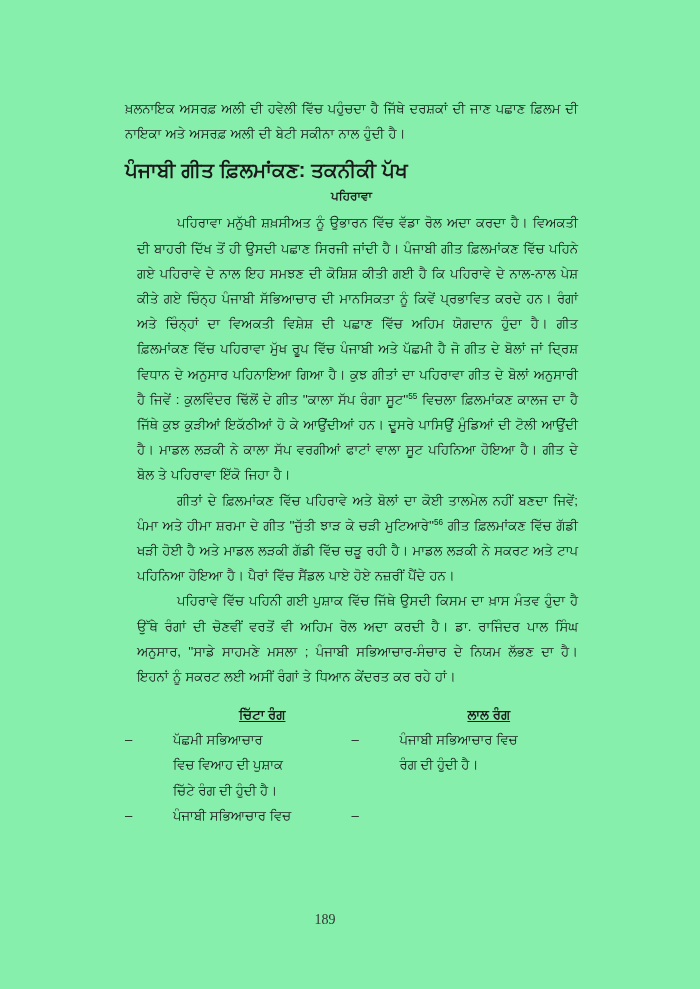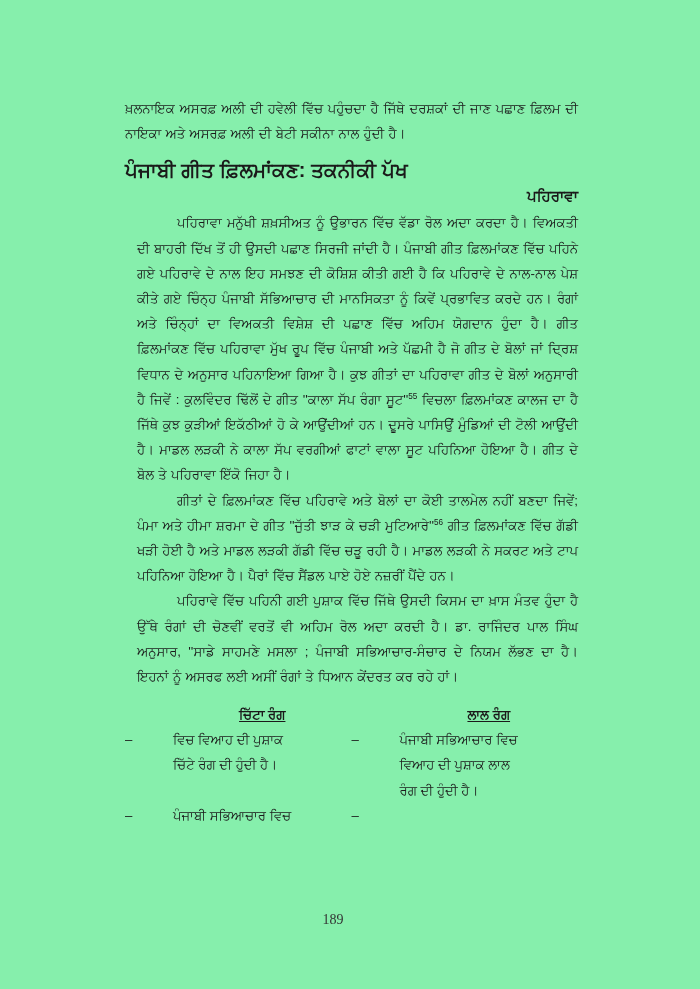--- a/index.html
+++ b/index.html
@@ -47,25 +47,25 @@
 
   h2.heading {
     font-size: 20px;
     line-height: 22px;
     font-weight: bold;
     margin: 13px 0 5px 0;
     text-align: left;
     letter-spacing: 0.1px;
   }
   h3.subheading {
-    font-size: 15px;
+    font-size: 12px;
     line-height: 20px;
     font-weight: bold;
     margin: 4px 0 4px 0;
-    text-align: right;
+    text-align: center;
   }
 
   sup.fn {
     font-size: 8.2px;
     vertical-align: super;
     line-height: 0;
   }
 
   
   .compare {
@@ -110,21 +110,21 @@
     line-height: 25.2px;
     flex: 1 1 auto;
   }
   .itemtext .ln {
     display: block;
   }
 
   
   .pageno {
     position: absolute;
-    left: 8px;
+    left: 0;
     top: 912px;
     width: 650px;
     text-align: center;
     font-family: "Liberation Serif", "DejaVu Serif", serif;
     font-size: 14px;
     color: #333333;
   }
 </style>
 </head>
 <body>
@@ -135,46 +135,46 @@
     <p class="para">ਖ਼ਲਨਾਇਕ ਅਸਰਫ਼ ਅਲੀ ਦੀ ਹਵੇਲੀ ਵਿੱਚ ਪਹੁੰਚਦਾ ਹੈ ਜਿੱਥੇ ਦਰਸ਼ਕਾਂ ਦੀ ਜਾਣ ਪਛਾਣ ਫ਼ਿਲਮ ਦੀ ਨਾਇਕਾ ਅਤੇ ਅਸਰਫ਼ ਅਲੀ ਦੀ ਬੇਟੀ ਸਕੀਨਾ ਨਾਲ ਹੁੰਦੀ ਹੈ।</p>
 
     <h2 class="heading">ਪੰਜਾਬੀ ਗੀਤ ਫ਼ਿਲਮਾਂਕਣ: ਤਕਨੀਕੀ ਪੱਖ</h2>
 
     <h3 class="subheading">ਪਹਿਰਾਵਾ</h3>
 
     <p class="para indent"><span>ਪਹਿਰਾਵਾ ਮਨੁੱਖੀ ਸ਼ਖ਼ਸੀਅਤ ਨੂੰ ਉਭਾਰਨ ਵਿੱਚ ਵੱਡਾ ਰੋਲ ਅਦਾ ਕਰਦਾ ਹੈ। ਵਿਅਕਤੀ ਦੀ ਬਾਹਰੀ ਦਿੱਖ ਤੋਂ ਹੀ ਉਸਦੀ ਪਛਾਣ ਸਿਰਜੀ ਜਾਂਦੀ ਹੈ। ਪੰਜਾਬੀ ਗੀਤ ਫ਼ਿਲਮਾਂਕਣ ਵਿੱਚ ਪਹਿਨੇ ਗਏ ਪਹਿਰਾਵੇ ਦੇ ਨਾਲ ਇਹ ਸਮਝਣ ਦੀ ਕੋਸ਼ਿਸ਼ ਕੀਤੀ ਗਈ ਹੈ ਕਿ ਪਹਿਰਾਵੇ ਦੇ ਨਾਲ-ਨਾਲ ਪੇਸ਼ ਕੀਤੇ ਗਏ ਚਿੰਨ੍ਹ ਪੰਜਾਬੀ ਸੱਭਿਆਚਾਰ ਦੀ ਮਾਨਸਿਕਤਾ ਨੂੰ ਕਿਵੇਂ ਪ੍ਰਭਾਵਿਤ ਕਰਦੇ ਹਨ। ਰੰਗਾਂ ਅਤੇ ਚਿੰਨ੍ਹਾਂ ਦਾ ਵਿਅਕਤੀ ਵਿਸ਼ੇਸ਼ ਦੀ ਪਛਾਣ ਵਿੱਚ ਅਹਿਮ ਯੋਗਦਾਨ ਹੁੰਦਾ ਹੈ। ਗੀਤ ਫ਼ਿਲਮਾਂਕਣ ਵਿੱਚ ਪਹਿਰਾਵਾ ਮੁੱਖ ਰੂਪ ਵਿੱਚ ਪੰਜਾਬੀ ਅਤੇ ਪੱਛਮੀ ਹੈ ਜੋ ਗੀਤ ਦੇ ਬੋਲਾਂ ਜਾਂ ਦ੍ਰਿਸ਼ ਵਿਧਾਨ ਦੇ ਅਨੁਸਾਰ ਪਹਿਨਾਇਆ ਗਿਆ ਹੈ। ਕੁਝ ਗੀਤਾਂ ਦਾ ਪਹਿਰਾਵਾ ਗੀਤ ਦੇ ਬੋਲਾਂ ਅਨੁਸਾਰੀ ਹੈ ਜਿਵੇਂ : ਕੁਲਵਿੰਦਰ ਢਿੱਲੋਂ ਦੇ ਗੀਤ ''ਕਾਲਾ ਸੱਪ ਰੰਗਾ ਸੂਟ''</span><sup class="fn">55</sup><span> ਵਿਚਲਾ ਫ਼ਿਲਮਾਂਕਣ ਕਾਲਜ ਦਾ ਹੈ ਜਿੱਥੇ ਕੁਝ ਕੁੜੀਆਂ ਇਕੱਠੀਆਂ ਹੋ ਕੇ ਆਉਂਦੀਆਂ ਹਨ। ਦੂਸਰੇ ਪਾਸਿਉਂ ਮੁੰਡਿਆਂ ਦੀ ਟੋਲੀ ਆਉਂਦੀ ਹੈ। ਮਾਡਲ ਲੜਕੀ ਨੇ ਕਾਲਾ ਸੱਪ ਵਰਗੀਆਂ ਫਾਟਾਂ ਵਾਲਾ ਸੂਟ ਪਹਿਨਿਆ ਹੋਇਆ ਹੈ। ਗੀਤ ਦੇ ਬੋਲ ਤੇ ਪਹਿਰਾਵਾ ਇੱਕੋ ਜਿਹਾ ਹੈ।</span></p>
 
     <p class="para indent"><span>ਗੀਤਾਂ ਦੇ ਫ਼ਿਲਮਾਂਕਣ ਵਿੱਚ ਪਹਿਰਾਵੇ ਅਤੇ ਬੋਲਾਂ ਦਾ ਕੋਈ ਤਾਲਮੇਲ ਨਹੀਂ ਬਣਦਾ ਜਿਵੇਂ; ਪੰਮਾ ਅਤੇ ਹੀਮਾ ਸ਼ਰਮਾ ਦੇ ਗੀਤ ''ਜੁੱਤੀ ਝਾੜ ਕੇ ਚੜੀ ਮੁਟਿਆਰੇ''</span><sup class="fn">56</sup><span> ਗੀਤ ਫ਼ਿਲਮਾਂਕਣ ਵਿੱਚ ਗੱਡੀ ਖੜੀ ਹੋਈ ਹੈ ਅਤੇ ਮਾਡਲ ਲੜਕੀ ਗੱਡੀ ਵਿੱਚ ਚੜੂ ਰਹੀ ਹੈ। ਮਾਡਲ ਲੜਕੀ ਨੇ ਸਕਰਟ ਅਤੇ ਟਾਪ ਪਹਿਨਿਆ ਹੋਇਆ ਹੈ। ਪੈਰਾਂ ਵਿੱਚ ਸੈਂਡਲ ਪਾਏ ਹੋਏ ਨਜ਼ਰੀਂ ਪੈਂਦੇ ਹਨ।</span></p>
 
-    <p class="para indent">ਪਹਿਰਾਵੇ ਵਿੱਚ ਪਹਿਨੀ ਗਈ ਪੁਸ਼ਾਕ ਵਿੱਚ ਜਿੱਥੇ ਉਸਦੀ ਕਿਸਮ ਦਾ ਖ਼ਾਸ ਮੰਤਵ ਹੁੰਦਾ ਹੈ ਉੱਥੇ ਰੰਗਾਂ ਦੀ ਚੋਣਵੀਂ ਵਰਤੋਂ ਵੀ ਅਹਿਮ ਰੋਲ ਅਦਾ ਕਰਦੀ ਹੈ।  ਡਾ. ਰਾਜਿੰਦਰ ਪਾਲ ਸਿੰਘ ਅਨੁਸਾਰ, ''ਸਾਡੇ ਸਾਹਮਣੇ ਮਸਲਾ ; ਪੰਜਾਬੀ ਸਭਿਆਚਾਰ-ਸੰਚਾਰ ਦੇ ਨਿਯਮ ਲੱਭਣ ਦਾ ਹੈ। ਇਹਨਾਂ ਨੂੰ ਅਸਰਫ ਲਈ ਅਸੀਂ ਰੰਗਾਂ ਤੇ ਧਿਆਨ ਕੇਂਦਰਤ ਕਰ ਰਹੇ ਹਾਂ।</p>
+    <p class="para indent">ਪਹਿਰਾਵੇ ਵਿੱਚ ਪਹਿਨੀ ਗਈ ਪੁਸ਼ਾਕ ਵਿੱਚ ਜਿੱਥੇ ਉਸਦੀ ਕਿਸਮ ਦਾ ਖ਼ਾਸ ਮੰਤਵ ਹੁੰਦਾ ਹੈ ਉੱਥੇ ਰੰਗਾਂ ਦੀ ਚੋਣਵੀਂ ਵਰਤੋਂ ਵੀ ਅਹਿਮ ਰੋਲ ਅਦਾ ਕਰਦੀ ਹੈ।  ਡਾ. ਰਾਜਿੰਦਰ ਪਾਲ ਸਿੰਘ ਅਨੁਸਾਰ, ''ਸਾਡੇ ਸਾਹਮਣੇ ਮਸਲਾ ; ਪੰਜਾਬੀ ਸਭਿਆਚਾਰ-ਸੰਚਾਰ ਦੇ ਨਿਯਮ ਲੱਭਣ ਦਾ ਹੈ। ਇਹਨਾਂ ਨੂੰ ਸਕਰਟ ਲਈ ਅਸੀਂ ਰੰਗਾਂ ਤੇ ਧਿਆਨ ਕੇਂਦਰਤ ਕਰ ਰਹੇ ਹਾਂ।</p>
 
     <div class="compare">
 
       <div class="compare-headrow">
         <div class="col-head">
           <span>ਚਿੱਟਾ ਰੰਗ</span>
         </div>
         <div class="col-head">
           <span>ਲਾਲ ਰੰਗ</span>
         </div>
       </div>
 
       <div class="compare-row">
         <div class="col">
           <span class="dash">–</span>
           <span class="itemtext">
+            <span class="ln">ਪੱਛਮੀ ਸਭਿਆਚਾਰ</span>
             <span class="ln">ਵਿਚ ਵਿਆਹ ਦੀ ਪੁਸ਼ਾਕ</span>
             <span class="ln">ਚਿੱਟੇ ਰੰਗ ਦੀ ਹੁੰਦੀ ਹੈ।</span>
           </span>
         </div>
         <div class="col">
           <span class="dash">–</span>
           <span class="itemtext">
             <span class="ln">ਪੰਜਾਬੀ ਸਭਿਆਚਾਰ ਵਿਚ</span>
-            <span class="ln">ਵਿਆਹ ਦੀ ਪੁਸ਼ਾਕ ਲਾਲ</span>
             <span class="ln">ਰੰਗ ਦੀ ਹੁੰਦੀ ਹੈ।</span>
           </span>
         </div>
       </div>
 
       <div class="compare-row">
         <div class="col">
           <span class="dash">–</span>
           <span class="itemtext">
             <span class="ln">ਪੰਜਾਬੀ ਸਭਿਆਚਾਰ ਵਿਚ</span>

